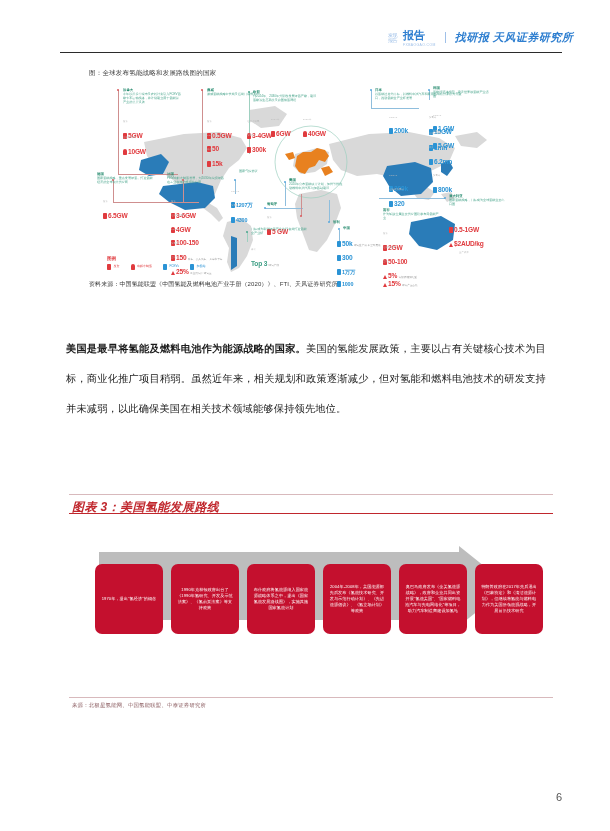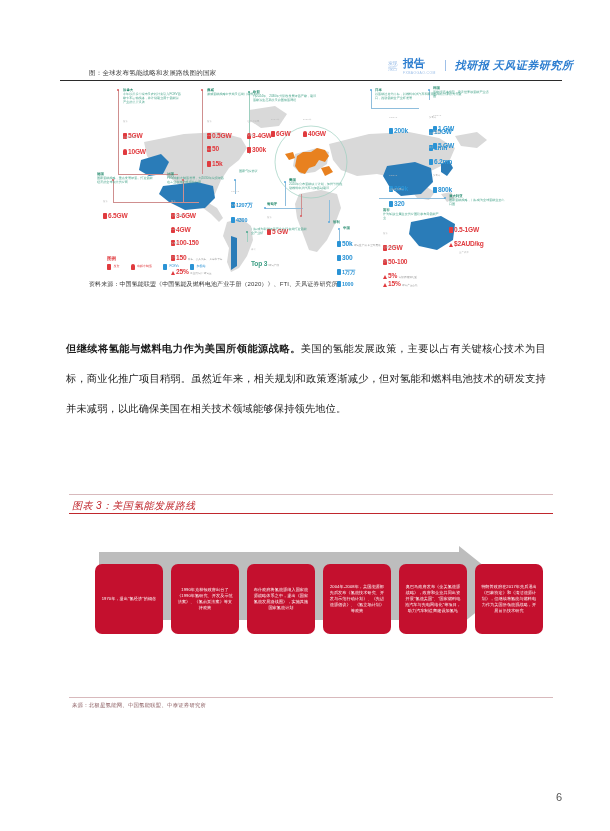--- a/index.html
+++ b/index.html
@@ -14,21 +14,20 @@
     font-family: "Liberation Sans", "DejaVu Sans", sans-serif;
     color: #111;
     overflow: hidden;
   }
 
   
   .header {
     position: absolute;
     top: 0; left: 0; right: 0;
     height: 56px;
-    margin-top: 28px;
   }
   .brand {
     position: absolute;
     left: 388px; top: 28px;
     display: flex;
     align-items: center;
     gap: 6px;
     white-space: nowrap;
   }
   .brand-mark {
@@ -202,22 +201,22 @@
 
   
   .fig3-rule-top {
     position: absolute;
     left: 69px; right: 57px; top: 494px;
     height: 1px; background: #d8b9bc;
   }
   .fig3-title {
     position: absolute;
     left: 72px; top: 499px;
-    font-size: 10px;
-    font-weight: normal;
+    font-size: 12px;
+    font-weight: bold;
     font-style: italic;
     color: #c0272d;
     letter-spacing: 0.4px;
   }
   .fig3-rule-bot {
     position: absolute;
     left: 69px; right: 57px; top: 513px;
     height: 1.4px; background: #c0272d;
   }
 
@@ -622,21 +621,21 @@
         <span class="ico ico-stn"></span>
         <span class="lg-txt">加氢站</span>
       </div>
     </div>
   </div>
 </div>
 
 <div class="fig-source">资料来源：中国氢能联盟《中国氢能及燃料电池产业手册（2020）》、FTI、天风证券研究所</div>
 
 <div class="para">
-  <b>但继续将氢能与燃料电力作为美国所领能源战略。</b><span>美国的氢能发展政策，主要以占有关键核心技术为目标，商业化推广项目稍弱。虽然近年来，相关规划和政策逐渐减少，但对氢能和燃料电池技术的研发支持并未减弱，以此确保美国在相关技术领域能够保持领先地位。</span>
+  <b>美国是最早将氢能及燃料电池作为能源战略的国家。</b><span>美国的氢能发展政策，主要以占有关键核心技术为目标，商业化推广项目稍弱。虽然近年来，相关规划和政策逐渐减少，但对氢能和燃料电池技术的研发支持并未减弱，以此确保美国在相关技术领域能够保持领先地位。</span>
 </div>
 
 <div class="fig3-rule-top"></div>
 <div class="fig3-title">图表 3：美国氢能发展路线</div>
 <div class="fig3-rule-bot"></div>
 
 <div class="timeline">
   <svg class="arrow-svg" width="484" height="160" viewBox="0 0 484 160" xmlns="http://www.w3.org/2000/svg">
     <path d="M30,6 L390,6 L390,0 L440,40 L390,80 L390,74 L30,74 Z" transform="translate(0,16)" fill="#bdbdbd"></path>
   </svg>

